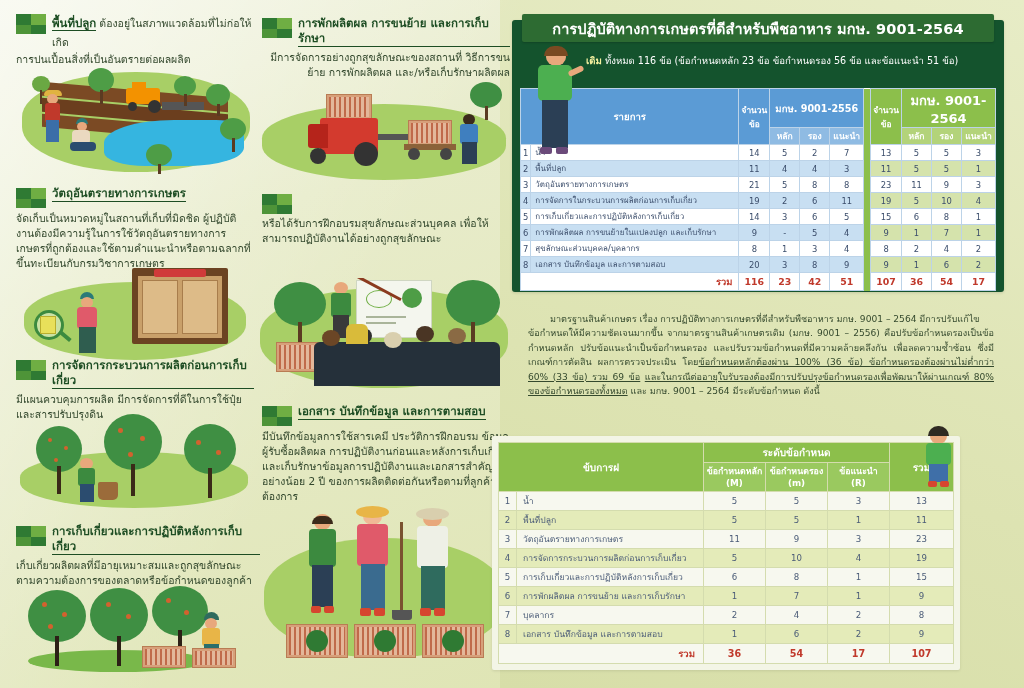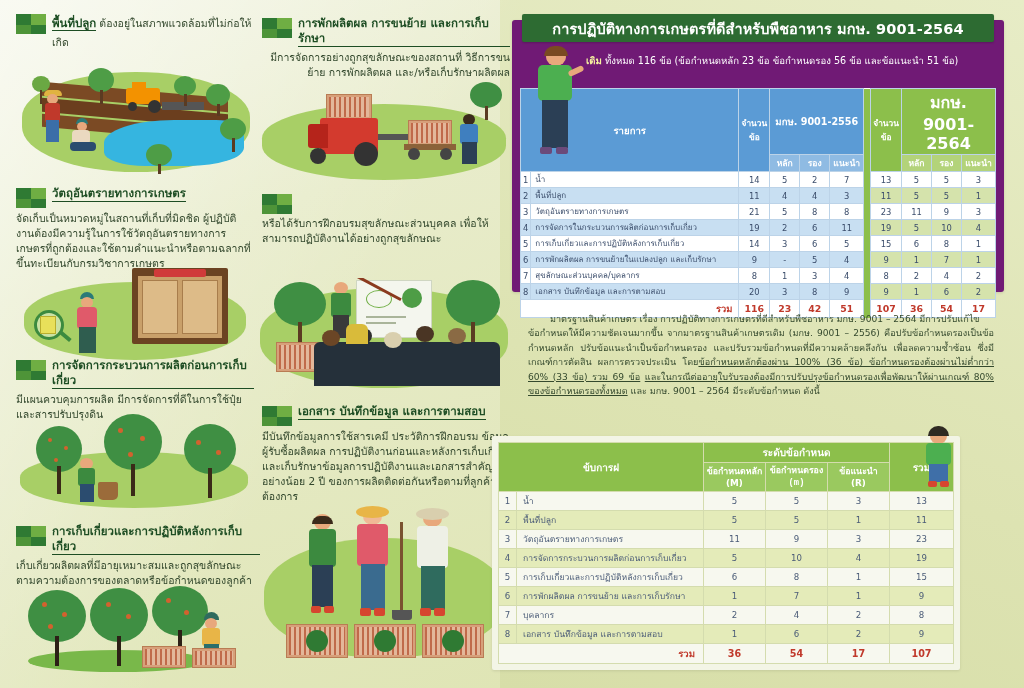--- a/index.html
+++ b/index.html
@@ -55,21 +55,21 @@
   .crate:before {
     content:""; position:absolute; inset:2px;
     background:repeating-linear-gradient(90deg,#c06a4a 0 2px,#e3b79a 2px 5px);
   }
   .person { position:absolute; }
   .shape { position:absolute; }
 
   
   .panel {
     position:absolute; left:512px; top:20px; width:492px; height:272px;
-    background:#701a75; border-radius:3px;
+    background:#14532d; border-radius:3px;
     box-shadow:0 1px 3px rgba(0,0,0,.12);
   }
   .panel-titlebar {
     position:absolute; left:10px; top:-6px; width:472px; height:28px;
     background:#2d6b32; border-radius:2px;
     display:flex; align-items:center; justify-content:center;
     color:#fff; font-weight:bold; font-size:14.5px; letter-spacing:.1px;
     box-shadow:0 1px 2px rgba(0,0,0,.18);
   }
   .panel-sub { position:absolute; left:74px; top:34px; width:400px; }
@@ -78,21 +78,21 @@
   .panel-sub .ln .tag-new { color:#f4e37a; font-weight:bold; }
 
   
   .tbl-area { position:absolute; left:8px; top:68px; width:476px; }
   table { border-collapse:collapse; }
   .t-main { width:100%; font-size:8.4px; background:#fff; }
   .t-main th, .t-main td { border:1px solid #bcd3e8; padding:1px 2px; text-align:center; color:#3b4d6b; }
   .t-main th { font-weight:bold; }
   .th-blue { background:#5b9bd5; color:#fff !important; font-size:9.6px; }
   .th-bluelt { background:#8fbbe3; color:#fff !important; font-size:8.6px; }
-  .th-green { background:#8cbf4b; color:#fff !important; font-size:16px; }
+  .th-green { background:#8cbf4b; color:#fff !important; font-size:13px; }
   .th-greenlt { background:#b3d37a; color:#fff !important; font-size:8.6px; }
   .t-main td.item { text-align:left; padding-left:4px; font-size:8px; white-space:nowrap; }
   .t-main td.num { width:8px; text-align:center; }
   .rowA-b { background:#ffffff; }
   .rowB-b { background:#c8dff2; }
   .rowA-g { background:#ffffff; }
   .rowB-g { background:#d5e3ac; }
   .sum td { background:#fff; color:#c0392b; font-weight:bold; font-size:9.4px; }
   .sum td.sumlabel { text-align:right; padding-right:6px; }
   .gap-col { border:none !important; background:#8cbf4b !important; width:7px; padding:0 !important;}
@@ -134,20 +134,21 @@
       <span class="sq-icon">
           <i class="a"></i>
           <i class="b"></i>
           <i class="c"></i>
           <i class="d"></i>
         </span>
       <div>
         <span class="sec-title">พื้นที่ปลูก</span><span class="sec-body" style="display:inline">ต้องอยู่ในสภาพแวดล้อมที่ไม่ก่อให้เกิด</span>
       </div>
     </div>
+    <div class="sec-body">การปนเปื้อนสิ่งที่เป็นอันตรายต่อผลผลิต</div>
   </div>
 
   <div class="ill" style="left:14px; top:62px; width:244px; height:118px;">
     <div class="blob" style="left:8px; top:10px; width:228px; height:100px; background:#a8cf66;"></div>
     <div class="shape" style="left:28px; top:28px; width:186px; height:14px; background:#7b4a24; transform:skewY(5deg);"></div>
     <div class="shape" style="left:28px; top:44px; width:186px; height:14px; background:#6b3e1e; transform:skewY(5deg);"></div>
     <div class="shape" style="left:28px; top:60px; width:186px; height:13px; background:#7b4a24; transform:skewY(5deg);"></div>
     <div class="shape" style="left:90px; top:58px; width:140px; height:46px; background:#35b5e0; border-radius:50% 20% 40% 30%;"></div>
     <div class="shape" style="left:112px; top:26px; width:34px; height:16px; background:#f39200; border-radius:3px;"></div>
     <div class="shape" style="left:118px; top:20px; width:14px; height:10px; background:#f39200;"></div>
@@ -616,21 +617,21 @@
         <tr>
           <th class="hg" colspan="2" rowspan="2" style="width:216px;">ข้บการฝ</th>
           <th class="hg" colspan="3">ระดับข้อกำหนด</th>
           <th class="hg" rowspan="2" style="width:64px;">รวม</th>
         </tr>
         <tr>
           <th class="hg2" style="width:62px;">
             <span>ข้อกำหนดหลัก</span><br>
             <span>(M)</span>
           </th>
-          <th class="hg2" style="width:62px;font-family:Liberation Mono, monospace;">
+          <th class="hg2" style="width:62px;">
             <span>ข้อกำหนดรอง</span><br>
             <span>(m)</span>
           </th>
           <th class="hg2" style="width:62px;">
             <span>ข้อแนะนำ</span><br>
             <span>(R)</span>
           </th>
         </tr>
       </thead>
       <tbody id="req-body">

